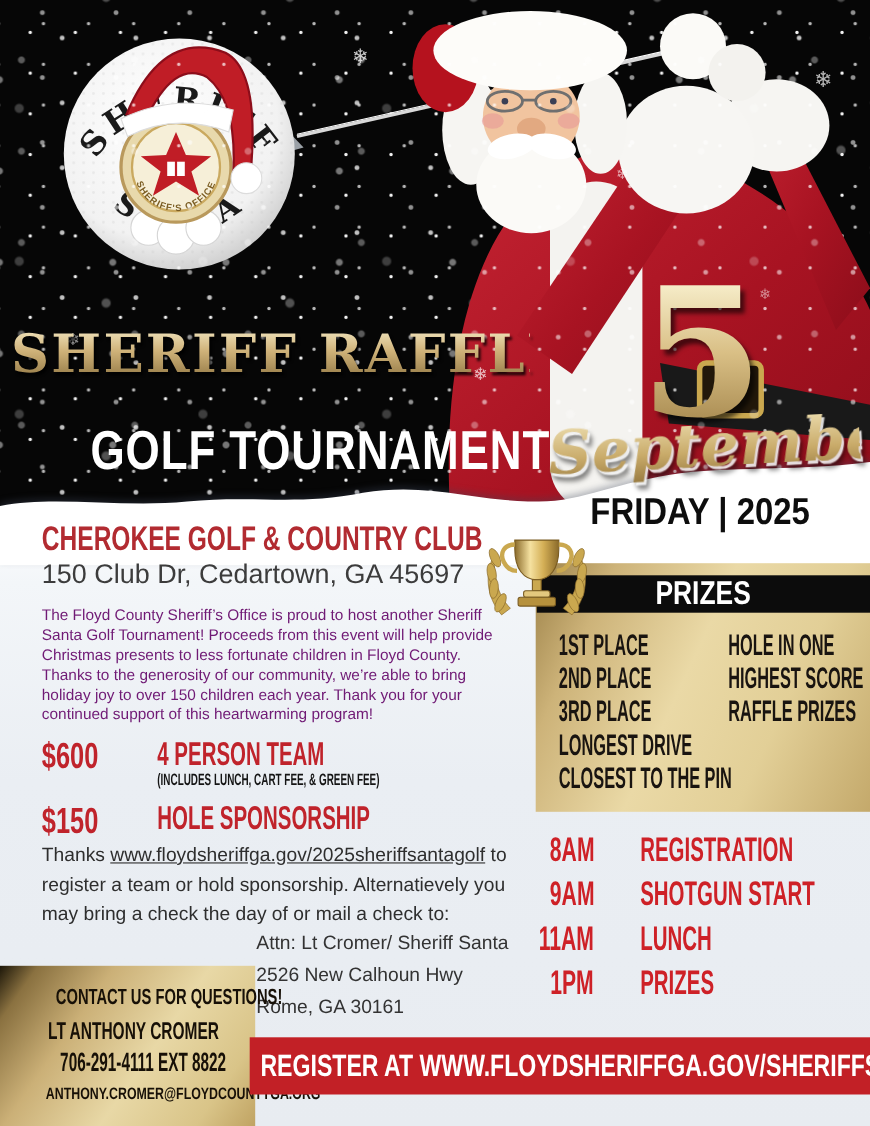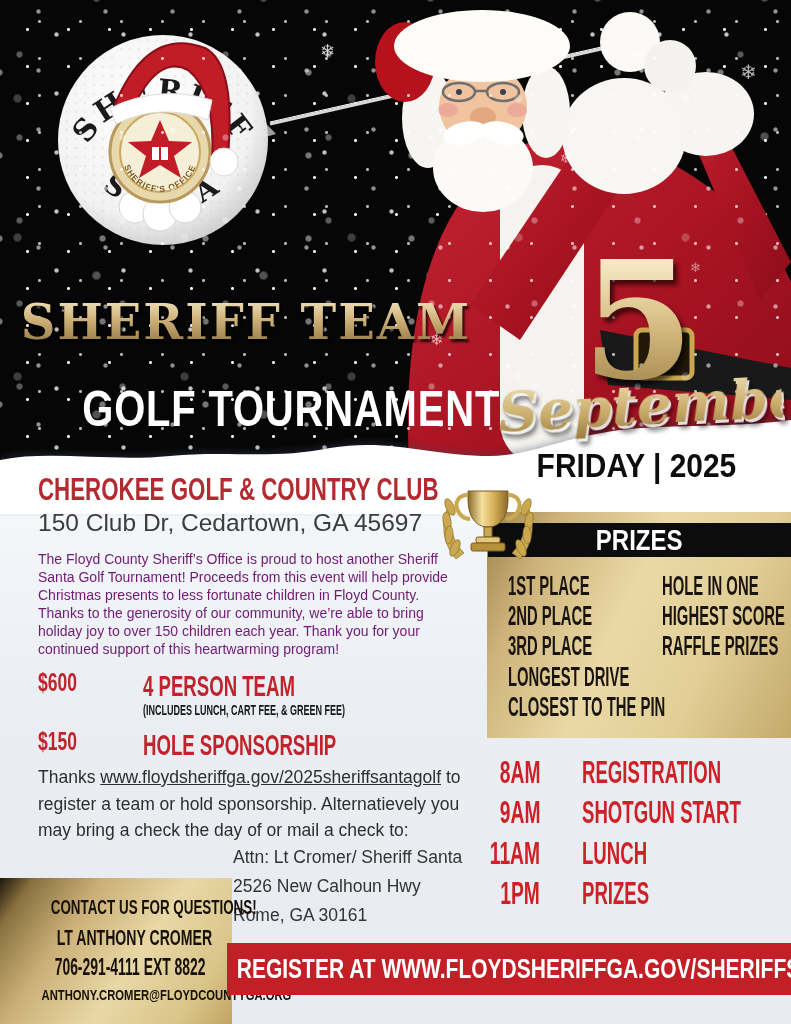--- a/index.html
+++ b/index.html
@@ -45,21 +45,21 @@
   .month{left:498px;top:372px;width:284px;font-family:"DejaVu Serif",serif;font-style:italic;
     font-weight:700;font-size:55px;transform:rotate(-3deg);white-space:nowrap;
     background:linear-gradient(180deg,#e8d7a6 15%,#c9ab6a 60%,#97793f 100%);
     -webkit-background-clip:text;background-clip:text;color:transparent;
     filter:drop-shadow(2px 3px 0 rgba(255,255,255,.85)) drop-shadow(2px 4px 2px rgba(0,0,0,.5));}
   .weekday{left:502px;top:446px;width:268px;color:#0d0d0d;font-size:34px;}
   
   .venue{left:38px;top:472px;color:#b22b31;font-size:31px;}
   .venue-addr{left:38px;top:509px;color:#3c3c3c;font-size:24.5px;white-space:nowrap;z-index:5;}
   .intro{left:38px;top:551px;width:422px;color:#701a75;font-size:14px;line-height:17.9px;}
-  .price{color:#c0232b;font-size:25px;}
+  .price{color:#c0232b;font-size:33px;}
   .plabel{color:#c0232b;font-size:30px;}
   .pnote{color:#141414;font-size:15px;}
   .register{left:38px;top:764px;width:436px;color:#2e2e2e;font-size:17.5px;line-height:26.5px;}
   .register a{color:#2e2e2e;text-decoration:underline;}
   .mail{left:233px;top:843px;color:#333;font-size:17.5px;line-height:29px;}
   
   .contact-box{left:0;top:856px;width:232px;height:168px;z-index:5;
     background:linear-gradient(125deg,#1d1709 0%,#8a7140 10%,#cbb077 30%,#e8d8a6 55%,#d9c488 80%,#b99a58 100%);margin-top:22px;}
   .contact-box div{position:absolute;width:232px;text-align:center;color:#171007;font-weight:700;white-space:nowrap;}
   .gold-panel{left:487px;top:512px;width:304px;height:226px;z-index:4;
@@ -178,21 +178,21 @@
     <span class="flake" style="left:60px;top:300px;font-size:15px;opacity:.6;">❄</span>
     <span class="flake" style="left:430px;top:330px;font-size:16px;opacity:.7;">❄</span>
     <span class="flake" style="left:690px;top:260px;font-size:13px;opacity:.5;">❄</span>
   </div>
 
   <div class="lower"></div>
   <svg class="wave" viewBox="0 0 791 116">
     <path d="M0,62 C50,52 110,64 170,58 C230,52 270,62 330,50 C390,40 430,58 490,58 C530,58 560,40 620,32 C670,26 730,30 791,22 L791,116 L0,116 Z" fill="#ffffff"></path>
   </svg>
 
-  <div class="abs main-title c">SHERIFF TEAM</div>
+  <div class="abs main-title c">SHERIFF RAFFLE</div>
   <div class="abs disp golf-tourn c"><span class="sqz" style="transform:scaleX(.8);">GOLF TOURNAMENT</span></div>
 
   <div class="abs day-num c">5</div>
   <div class="abs month c">September</div>
   <div class="abs disp weekday c"><span class="sqz" style="transform:scaleX(.88);">FRIDAY  |  2025</span></div>
 
   <div class="abs disp venue"><span class="sqz" style="transform:scaleX(.72);">CHEROKEE GOLF &amp; COUNTRY CLUB</span></div>
   <div class="abs venue-addr">150 Club Dr, Cedartown, GA 45697</div>
 
   <div class="abs intro">The Floyd County Sheriff’s Office is proud to host another Sheriff Santa Golf Tournament! Proceeds from this event will help provide Christmas presents to less fortunate children in Floyd County. Thanks to the generosity of our community, we’re able to bring holiday joy to over 150 children each year. Thank you for your continued support of this heartwarming program!</div>
@@ -206,21 +206,21 @@
   <div class="abs register"><span>Thanks </span><a href="#">www.floydsheriffga.gov/2025sheriffsantagolf</a><span> to register a team or hold sponsorship. Alternatievely you may bring a check the day of or mail a check to:</span></div>
 
   <div class="abs mail">
     <div>Attn: Lt Cromer/ Sheriff Santa</div>
     <div>2526 New Calhoun Hwy</div>
     <div>Rome, GA 30161</div>
   </div>
 
   <div class="abs contact-box c">
     <div style="top:18px;font-size:20px;"><span class="sqz" style="transform:scaleX(.67);">CONTACT US FOR QUESTIONS!</span></div>
-    <div style="top:47px;font-size:22px;padding-left:13px;"><span class="sqz" style="transform:scaleX(.64);">LT ANTHONY CROMER</span></div>
+    <div style="top:47px;font-size:22px;"><span class="sqz" style="transform:scaleX(.64);">LT ANTHONY CROMER</span></div>
     <div style="top:75px;font-size:24px;"><span class="sqz" style="transform:scaleX(.58);">706-291-4111 EXT 8822</span></div>
     <div style="top:108px;font-size:15px;"><span class="sqz" style="transform:scaleX(.75);">ANTHONY.CROMER@FLOYDCOUNTYGA.ORG</span></div>
   </div>
 
   <div class="abs gold-panel"></div>
   <div class="abs disp prizes-bar c"><span class="sqz" style="transform:scaleX(.8);">PRIZES</span></div>
 
   <svg class="abs" style="left:438px;top:481px;z-index:6;" width="100" height="90" viewBox="0 0 100 90">
     <g fill="#caa84f" stroke="#8a6a2a" stroke-width=".6">
       <path d="M18,78 C4,62 2,40 12,22 C10,42 14,60 26,72 Z"></path>

